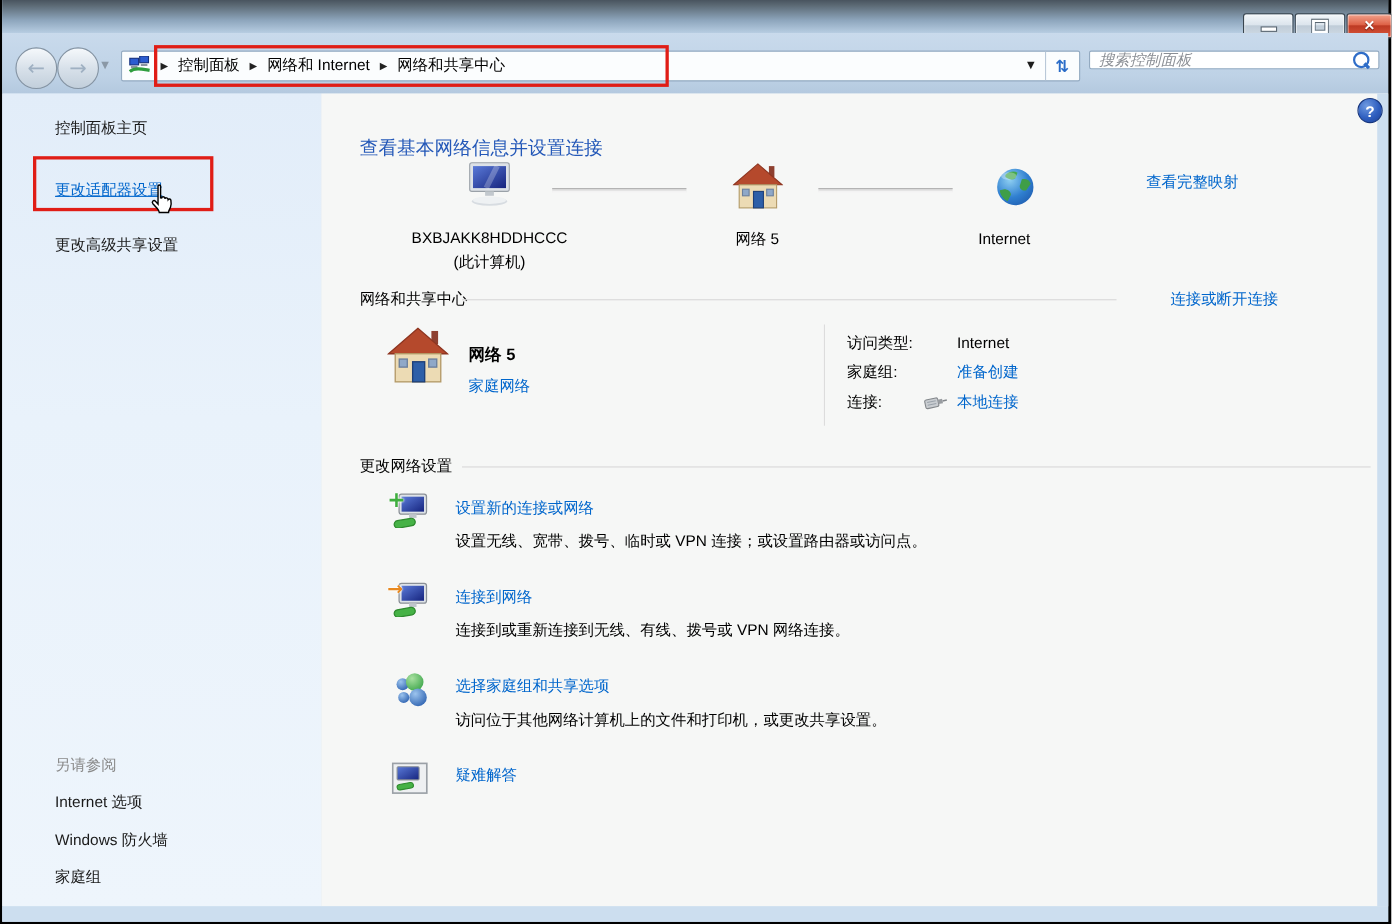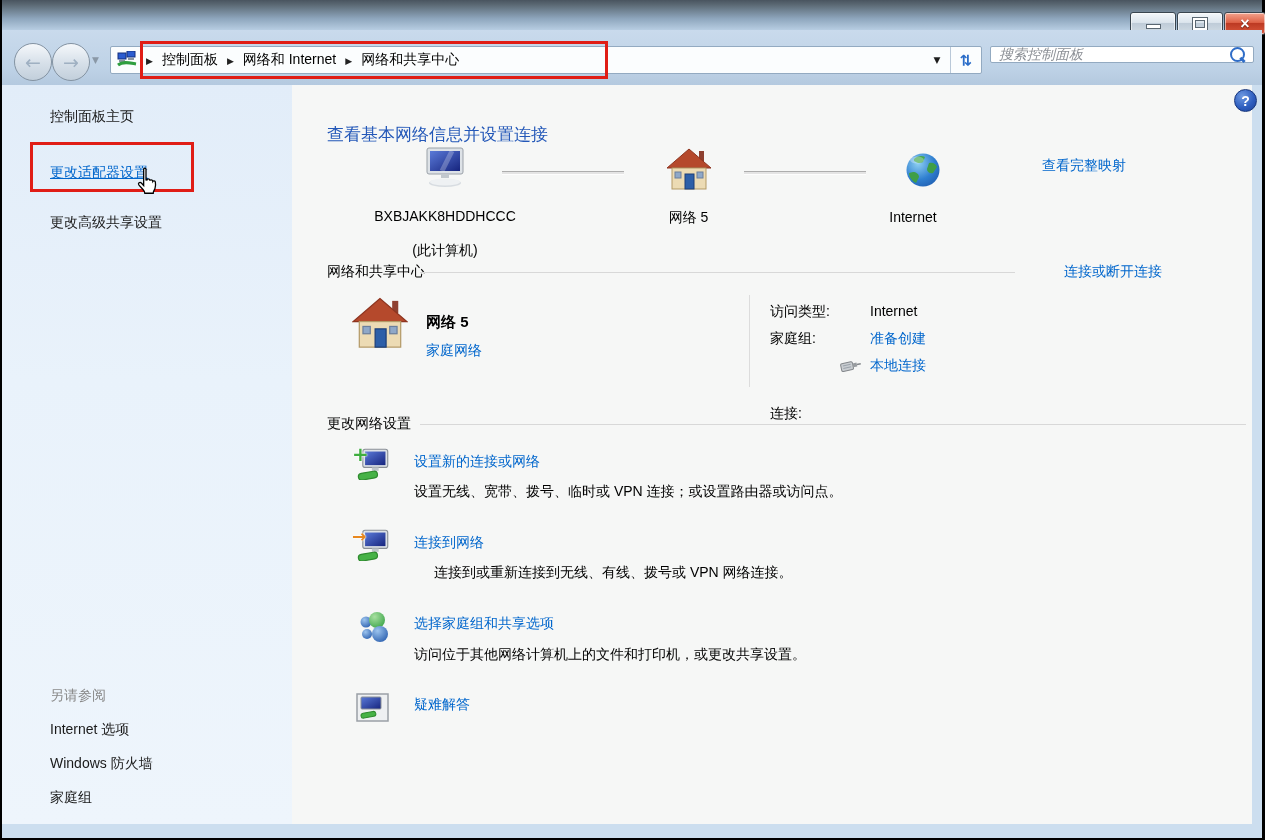--- a/index.html
+++ b/index.html
@@ -207,21 +207,21 @@
           <svg width="50" height="42" viewBox="0 0 50 42">
             <rect x="7" y="1" width="36" height="26" rx="2" fill="#dde2e7" stroke="#9aa1a8"></rect>
             <rect x="10" y="4" width="30" height="20" fill="url(#scr)"></rect>
             <path d="M32 4L22 24" stroke="rgba(255,255,255,.25)" stroke-width="5"></path>
             <rect x="21" y="27" width="8" height="4" fill="#c2c8ce"></rect>
             <ellipse cx="25" cy="36" rx="16" ry="4" fill="#d7dce1"></ellipse>
             <ellipse cx="25" cy="35" rx="15" ry="3.4" fill="#eef1f3"></ellipse>
           </svg>
         </div>
         <div class="map-label" style="left:63px;top:123px;width:180px;">BXBJAKK8HDDHCCC</div>
-        <div class="map-label" style="left:63px;top:145px;width:180px;margin-top:12px;">(此计算机)</div>
+        <div class="map-label" style="left:63px;top:145px;width:180px;">(此计算机)</div>
         <div class="map-line" style="left:210px;top:86px;width:122px;"></div>
         <div class="map-icon" style="left:374px;top:63px;">
           <svg width="46" height="44" viewBox="0 0 46 44">
             <rect x="33" y="3" width="5" height="10" fill="#8e4030"></rect>
             <polygon points="23,1 1,20 45,20" fill="#b5492c" stroke="#8e3520"></polygon>
             <rect x="6" y="20" width="34" height="21" fill="#ecdbb4" stroke="#b39a67"></rect>
             <rect x="19" y="26" width="9" height="15" fill="#2d5fa8" stroke="#1d3f78"></rect>
             <rect x="9" y="24" width="6" height="6" fill="#8fa8c8" stroke="#6b7f9c"></rect>
             <rect x="31" y="24" width="6" height="6" fill="#8fa8c8" stroke="#6b7f9c"></rect>
           </svg>
@@ -255,21 +255,21 @@
           </svg>
         </div>
         <div class="active-name">网络 5</div>
         <a class="link active-cat">家庭网络</a>
         <div class="vdivider"></div>
 
         <div class="detail-label" style="top:218px;">访问类型:</div>
         <div class="detail-value" style="top:218px;color:#000;">Internet</div>
         <div class="detail-label" style="top:245px;">家庭组:</div>
         <a class="detail-value link" style="top:245px;">准备创建</a>
-        <div class="detail-label" style="top:272px;margin-top:48px;">连接:</div>
+        <div class="detail-label" style="top:272px;">连接:</div>
         <span class="eth-icon">
           <svg width="22" height="14" viewBox="0 0 22 14">
             <g transform="rotate(-12 10 7)">
               <rect x="1" y="3" width="12" height="8" rx="1.5" fill="#c9cdd1" stroke="#83878b"></rect>
               <rect x="13" y="5" width="4" height="4" fill="#989ca0"></rect>
               <path d="M17 7h4" stroke="#83878b" stroke-width="1.4"></path>
               <path d="M3 5.5h8M3 8h8" stroke="#9aa2aa" stroke-width="1"></path>
             </g>
           </svg>
         </span>
@@ -301,21 +301,21 @@
               <rect x="8" y="3" width="18" height="12" fill="url(#scr)"></rect>
               <rect x="14" y="17" width="6" height="3" fill="#bfc5cb"></rect>
               <g transform="rotate(-10 12 24)">
                   <rect x="2" y="21" width="17" height="6" rx="3" fill="#46b246" stroke="#2e8a2e"></rect>
                 </g>
             </svg>
             <span class="mini-badge badge-arrow">→</span>
           </div>
         </div>
         <a class="link cs-title" style="top:449px;">连接到网络</a>
-        <div class="cs-desc" style="top:479px;margin-left:20px;">连接到或重新连接到无线、有线、拨号或 VPN 网络连接。</div>
+        <div class="cs-desc" style="top:479px;">连接到或重新连接到无线、有线、拨号或 VPN 网络连接。</div>
 
         <div class="cs-icon" style="top:525px;">
           <svg width="36" height="36" viewBox="0 0 36 36">
             <circle cx="10" cy="12" r="5.5" fill="url(#blu)"></circle>
             <circle cx="21" cy="10" r="8" fill="url(#grn)"></circle>
             <circle cx="11" cy="24" r="5" fill="url(#blu)"></circle>
             <circle cx="24" cy="24" r="8" fill="url(#blu)"></circle>
           </svg>
         </div>
         <a class="link cs-title" style="top:530px;">选择家庭组和共享选项</a>

